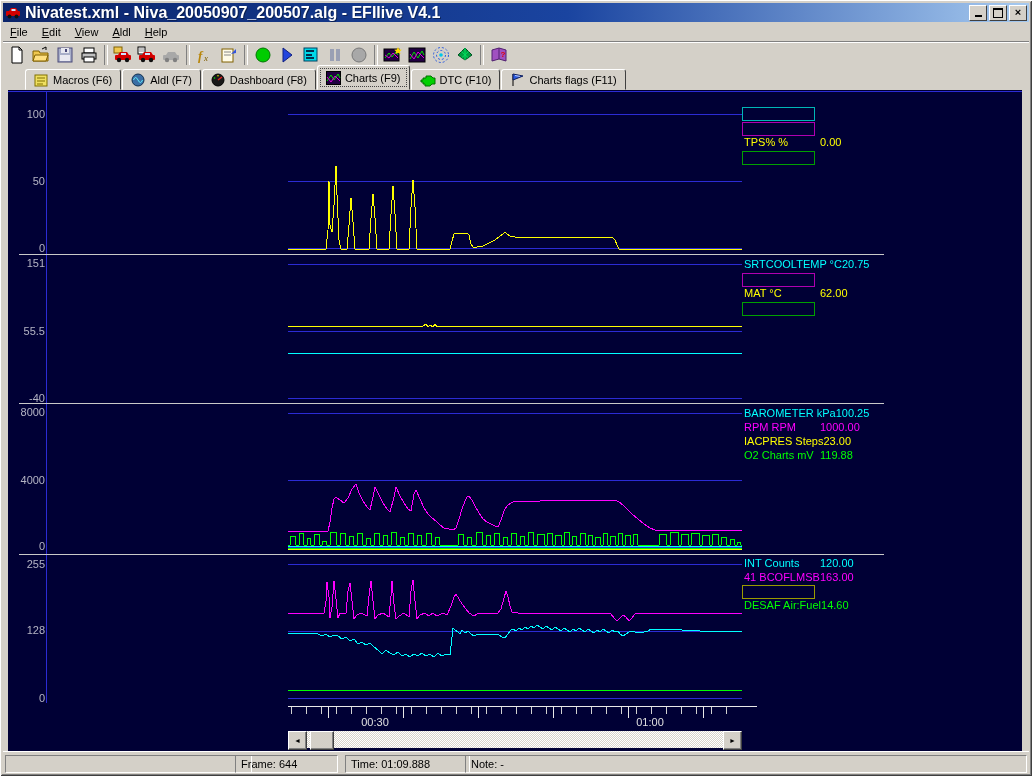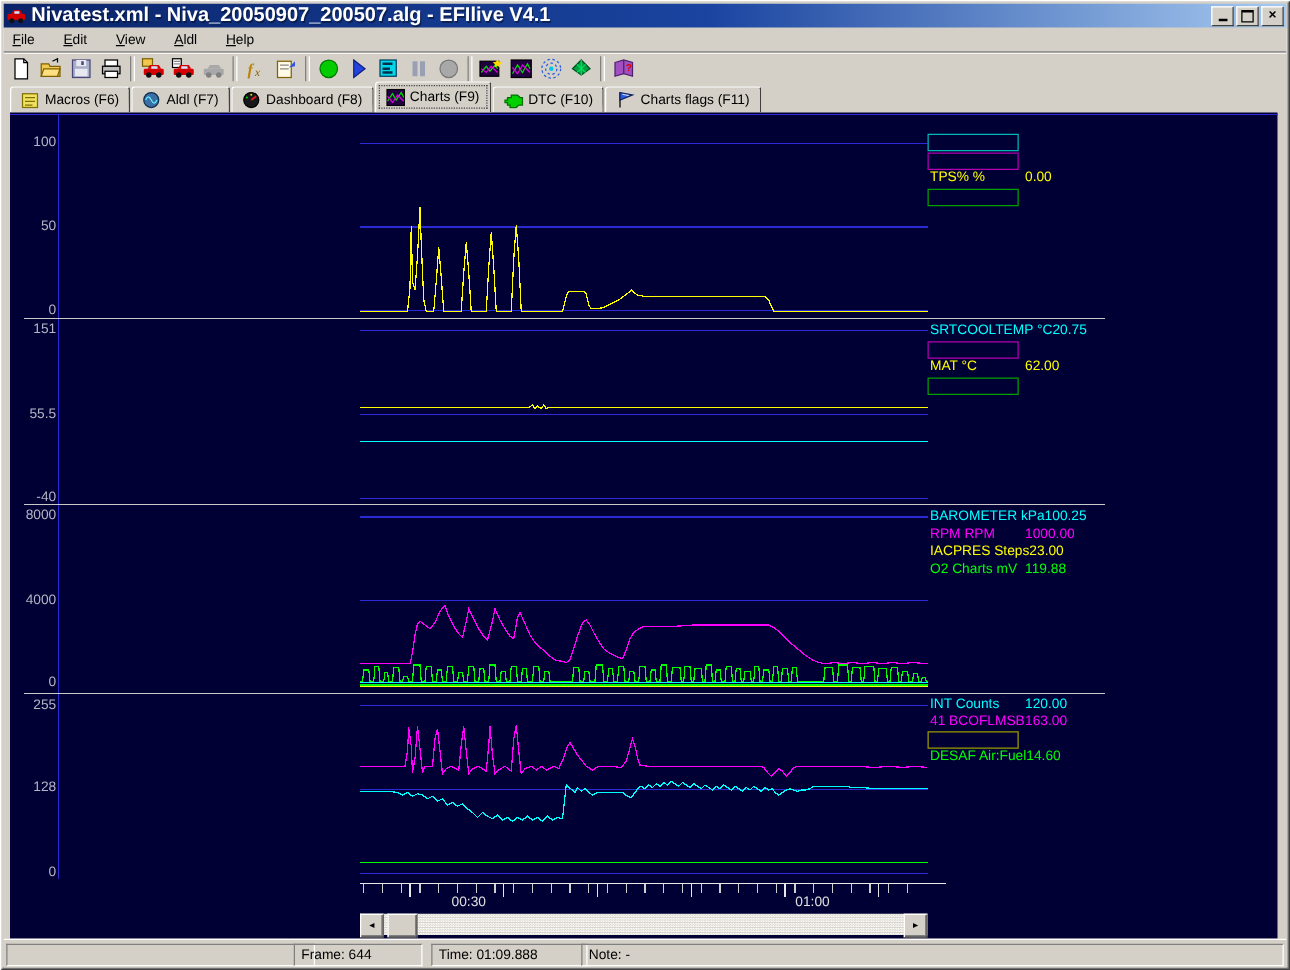--- a/index.html
+++ b/index.html
@@ -12,29 +12,29 @@
     display:flex;align-items:center;padding:0 2px;}
   .titlebar .title{color:#ffffff;font-weight:bold;font-size:16px;margin-left:4px;white-space:nowrap;
     text-shadow:1px 1px 0 rgba(0,0,0,.4);flex:1;}
   .winbtn{width:16px;height:14px;background:#d4d0c8;border:1px solid;border-color:#fff #404040 #404040 #fff;
     margin-left:2px;display:flex;align-items:center;justify-content:center;font-size:9px;line-height:9px;color:#000;}
   .winbtn .min{display:block;width:7px;height:2px;background:#000;margin-top:7px;}
   .winbtn .max{display:block;width:8px;height:7px;border:1px solid #000;border-top-width:2px;}
   .winbtn .cls{font-size:11px;font-weight:bold;}
   
   .menubar{position:absolute;left:3px;top:22px;right:3px;height:19px;display:flex;align-items:center;
-    border-bottom:1px solid #808080;box-shadow:0 1px 0 #ffffff;gap:9px;}
+    border-bottom:1px solid #808080;box-shadow:0 1px 0 #ffffff;}
   .menu-item{font-size:11px;padding:2px 7px;color:#000;}
   .menu-item::first-letter{text-decoration:underline;}
   
   .toolbar{position:absolute;left:3px;top:42px;right:3px;height:25px;display:flex;align-items:center;padding-left:2px;}
   .tb{width:24px;height:22px;display:flex;align-items:center;justify-content:center;}
   .tbsep{width:2px;height:20px;margin:0 3px;border-left:1px solid #808080;border-right:1px solid #ffffff;}
   
-  .tabbar{position:absolute;left:3px;top:67px;right:3px;height:23px;display:flex;align-items:flex-end;padding-left:5px;}
+  .tabbar{position:absolute;left:20px;top:67px;right:3px;height:23px;display:flex;align-items:flex-end;padding-left:5px;}
   .tab{height:19px;display:flex;align-items:center;gap:4px;padding:0 8px;font-size:11px;background:#d4d0c8;
     border:1px solid;border-color:#ffffff #404040 #d4d0c8 #ffffff;border-radius:3px 3px 0 0;margin-right:1px;white-space:nowrap;}
   .tab.active{height:23px;position:relative;z-index:5;outline:1px dotted #444;outline-offset:-4px;margin-top:46px;}
   
   .chart-area{position:absolute;left:8px;top:90px;width:1014px;height:661px;background:#000035;}
   .overlay{position:absolute;left:0;top:0;width:1032px;height:776px;pointer-events:none;z-index:2;}
   .ytick{position:absolute;width:40px;text-align:right;font-size:11px;color:#b4b4c4;z-index:3;}
   .tlabel{position:absolute;width:60px;text-align:center;font-size:11px;color:#e0e0e0;z-index:3;}
   .leg{position:absolute;left:744px;width:140px;height:13px;font-size:11px;line-height:13px;z-index:3;display:flex;}
   .leg-label{flex:1;white-space:nowrap;}

